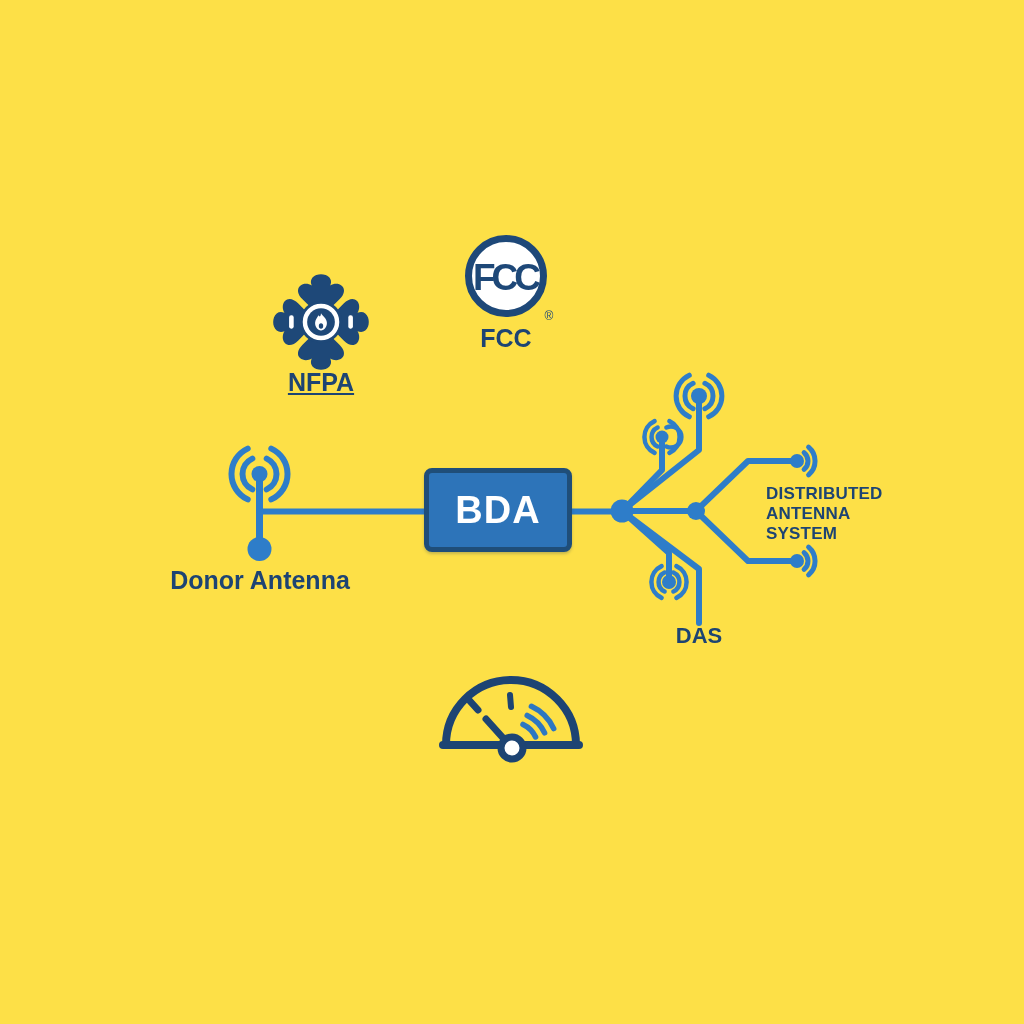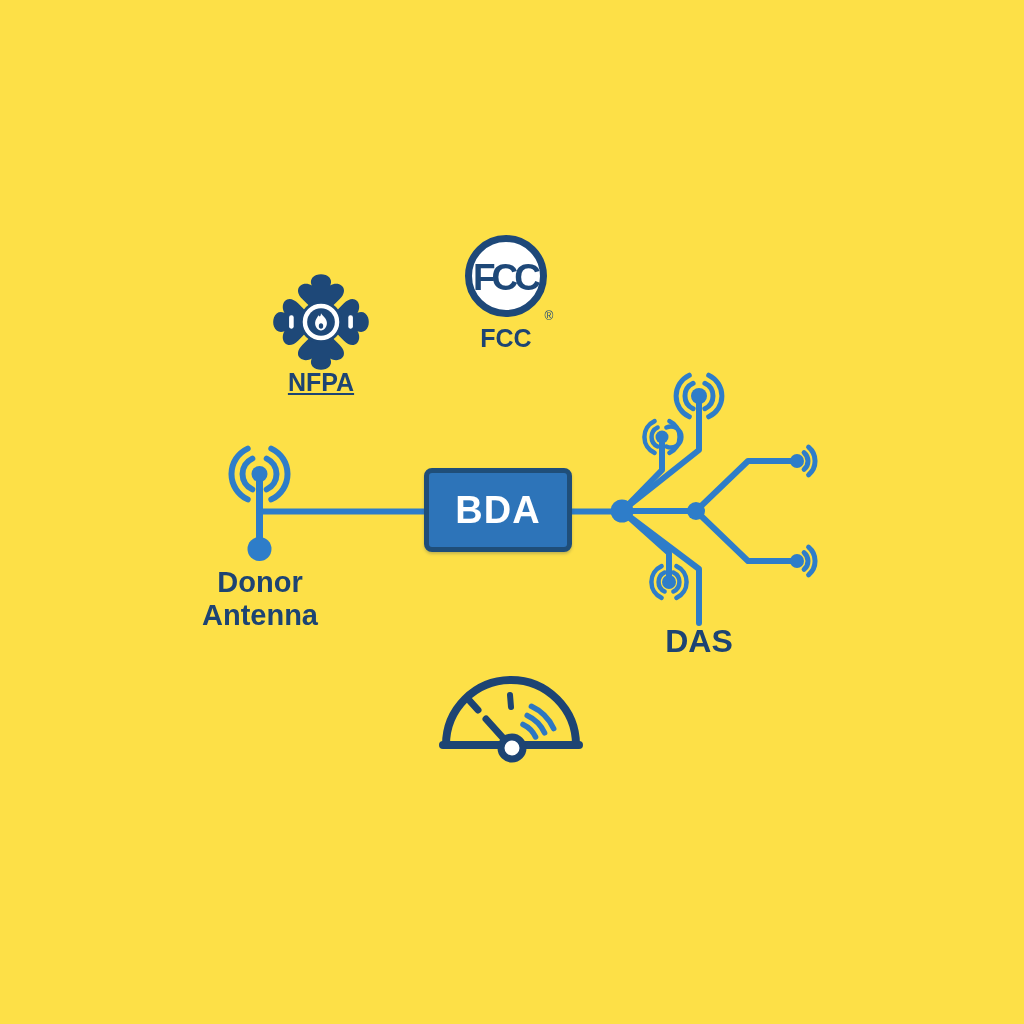--- a/index.html
+++ b/index.html
@@ -8,22 +8,22 @@
     font-family:"Liberation Sans",sans-serif;overflow:hidden;padding-left:31px;
   }
   #diagram-svg{position:absolute;left:0;top:0;width:1024px;height:1024px;}
   .lbl{
     position:absolute;color:#1d4473;font-weight:bold;
     -webkit-font-smoothing:antialiased;
   }
   .lbl-center{text-align:center;}
   #lbl-nfpa{left:270px;top:368px;width:102px;font-size:25px;text-decoration:underline;}
   #lbl-fcc{left:456px;top:324px;width:100px;font-size:25px;}
-  #lbl-donor{left:160px;top:566px;width:200px;font-size:29px;}
-  #lbl-das{left:649px;top:623px;width:100px;font-size:32px;}
+  #lbl-donor{left:160px;top:566px;width:200px;font-size:25px;}
+  #lbl-das{left:649px;top:623px;width:100px;font-size:22px;}
   #lbl-das-full{
     left:766px;top:484px;width:150px;font-size:17px;line-height:20px;
     white-space:pre-line;letter-spacing:0.2px;
   }
   #lbl-meter{left:411px;top:769px;width:200px;font-size:23px;}
   #bda-box{
     position:absolute;left:424px;top:468px;width:148px;height:84px;
     box-sizing:border-box;background:#2d74b9;border:5px solid #1f4e79;
     border-radius:8px;display:flex;align-items:center;justify-content:center;
     color:#ffffff;font-size:38px;font-weight:bold;letter-spacing:1px;
@@ -137,15 +137,18 @@
     </g>
   </svg>
 
   <div id="bda-box">
     <span>BDA</span>
   </div>
 
   <div class="lbl lbl-center" id="lbl-nfpa">NFPA</div>
   <div class="lbl lbl-center" id="lbl-fcc">FCC</div>
   <div class="lbl lbl-center" id="lbl-donor">Donor Antenna</div>
+  <div class="lbl" id="lbl-das-full">DISTRIBUTED
+ANTENNA
+SYSTEM</div>
   <div class="lbl lbl-center" id="lbl-das">DAS</div>
 
 </div>
 
 </body></html>

